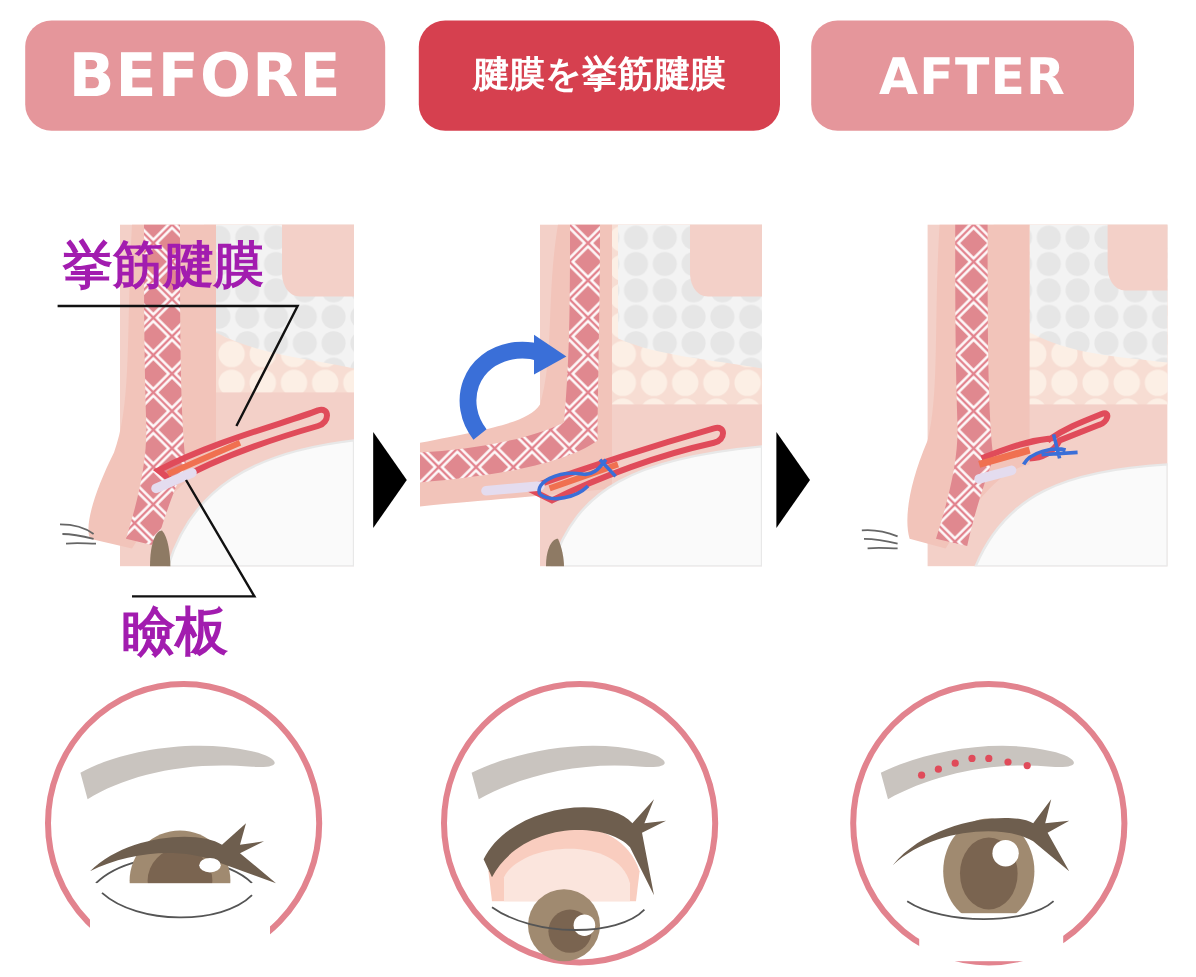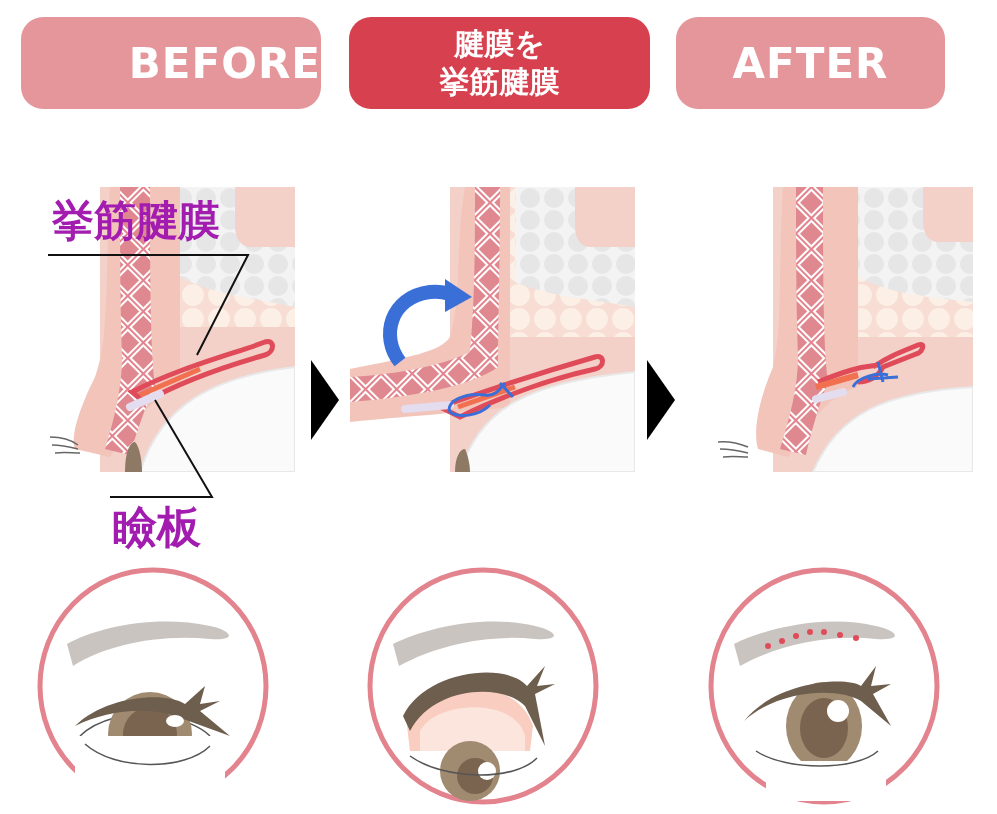--- a/index.html
+++ b/index.html
@@ -1,36 +1,36 @@
 <!DOCTYPE html>
 <html><head>
 <meta charset="utf-8">
 <style>
   html, body { margin: 0; padding: 0; background: #ffffff; }
   body { width: 997px; height: 814px; position: relative; overflow: hidden;
          font-family: "DejaVu Sans", "Liberation Sans", sans-serif; }
   .stage-label { position: absolute; top: 17px; height: 92px; border-radius: 22px;
                  display: flex; align-items: center; justify-content: center;
                  color: #ffffff; font-weight: bold; text-align: center; }
-  .stage-label.before { left: 21px; width: 300px; background: #e5969b; font-size: 42px; letter-spacing: 1px; justify-content: flex-end; }
-  .stage-label.tack { left: 349px; width: 301px; background: #d6404f; font-size: 30px; line-height: 38px; flex-direction: column; }
+  .stage-label.before { left: 21px; width: 300px; background: #e5969b; font-size: 50px; letter-spacing: 1px; }
+  .stage-label.tack { left: 349px; width: 301px; background: #d6404f; font-size: 30px; line-height: 38px; }
   .stage-label.after { left: 676px; width: 269px; background: #e5969b; font-size: 42px; letter-spacing: 1px; }
   .panel { position: absolute; top: 187px; width: 245px; height: 285px; }
   .panel svg { width: 100%; height: 100%; display: block; }
   .p1 { left: 50px; }
   .p2 { left: 350px; width: 285px; }
   .p3 { left: 718px; width: 255px; }
   .arrow { position: absolute; top: 360px; width: 0; height: 0;
            border-top: 40px solid transparent; border-bottom: 40px solid transparent;
            border-left: 28px solid #000000; }
   .arrow.a1 { left: 311px; }
   .arrow.a2 { left: 647px; }
   .callout { position: absolute; font-weight: bold; color: #a21caf; font-size: 42px; line-height: 1; }
   .callout.levator { left: 52px; top: 200px; }
-  .callout.tarsus { left: 113px; top: 505px; font-size: 44px; }
+  .callout.tarsus { left: 102px; top: 505px; font-size: 44px; }
   .leader { position: absolute; pointer-events: none; }
   .eye-circle { position: absolute; top: 566px; width: 236px; height: 240px; }
   .eye-circle svg { width: 100%; height: 100%; display: block; }
   .c1 { left: 35px; }
   .c2 { left: 365px; }
   .c3 { left: 706px; }
 </style>
 </head>
 <body>
 

